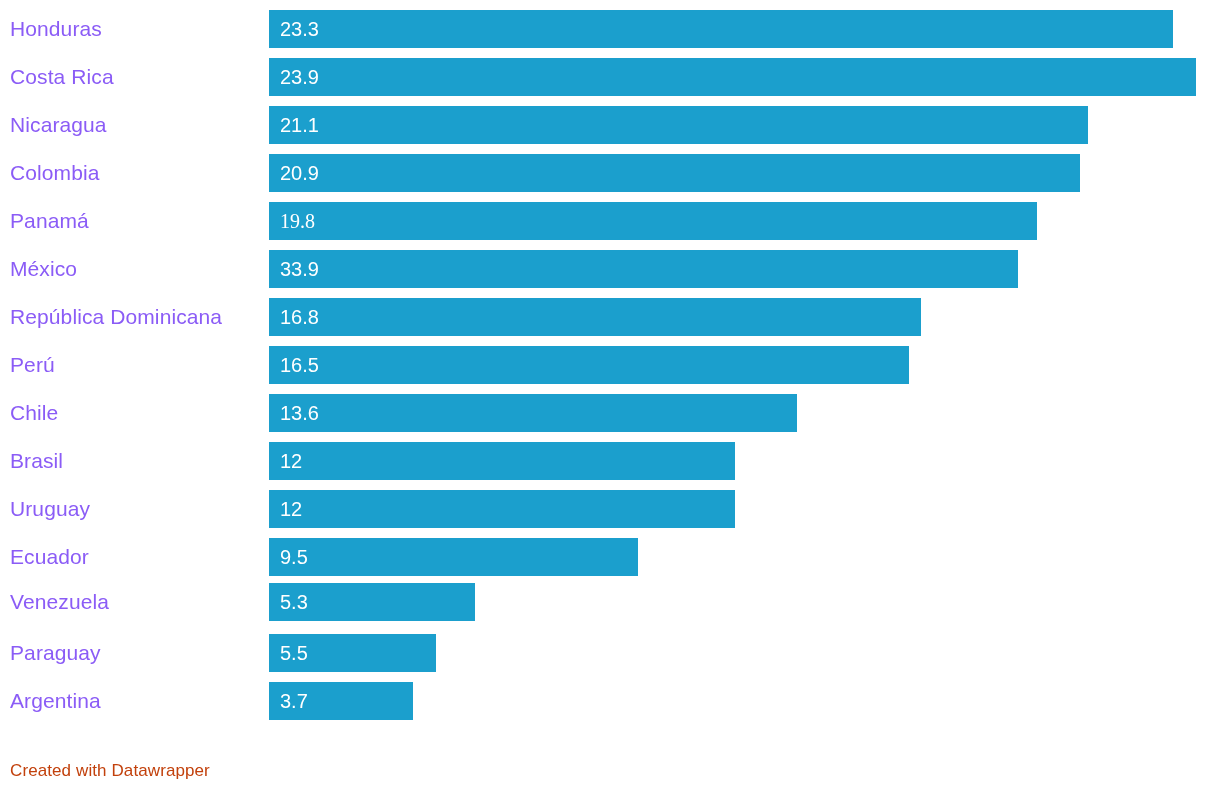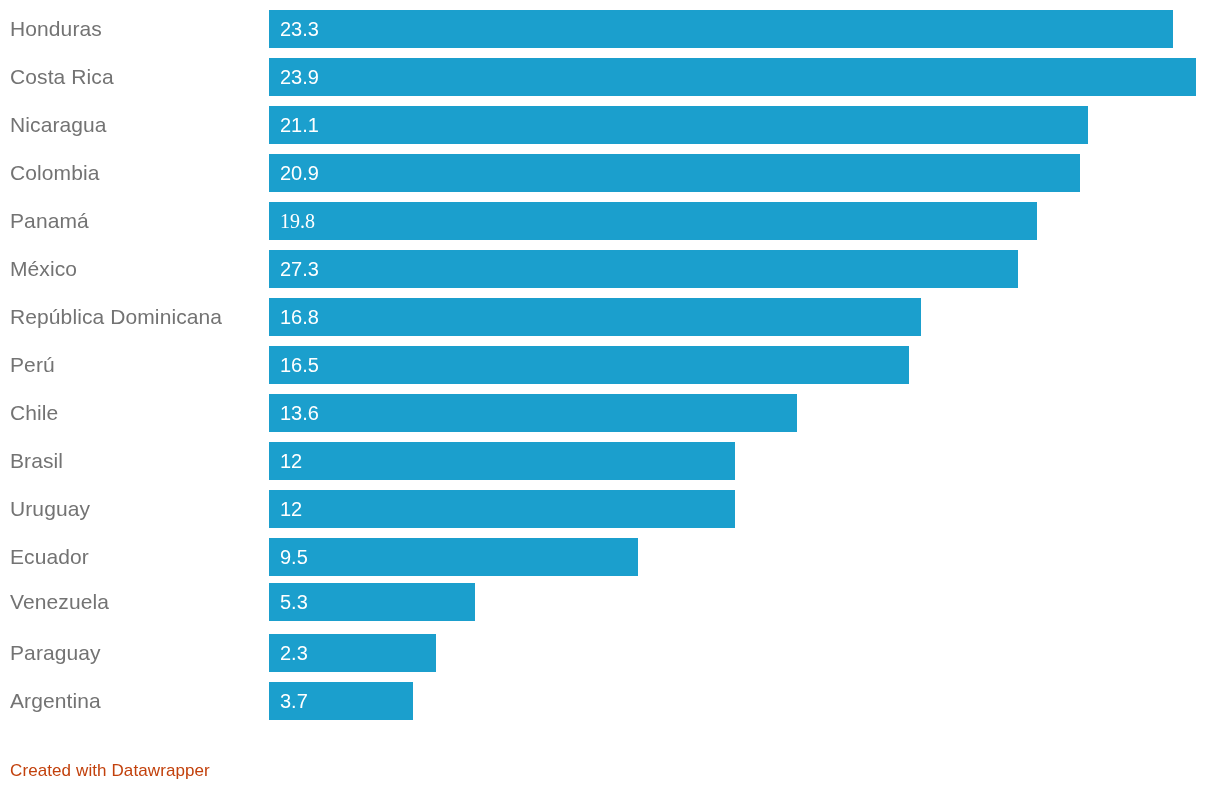--- a/index.html
+++ b/index.html
@@ -27,21 +27,21 @@
     width: 1220px;
     height: 40px;
   }
   .row-label {
     position: absolute;
     left: 10px;
     top: 0;
     height: 40px;
     line-height: 40px;
     font-size: 21px;
-    color: #737373;
+    color: #8b5cf6;
     white-space: nowrap;
     letter-spacing: 0.1px;
   }
   .bar-track {
     position: absolute;
     left: 269px;
     top: 0;
     height: 40px;
   }
   .bar {
@@ -106,21 +106,21 @@
       <div class="row-label">Panamá</div>
       <div class="bar-track" style="width: 939px; font-family: Liberation Serif, serif;">
         <div class="bar" style="width: 768.273px; background: rgb(27, 159, 205);"></div>
         <div class="bar-value">19.8</div>
       </div>
     </div>
     <div class="row" style="top: 249px;">
       <div class="row-label">México</div>
       <div class="bar-track" style="width: 939px;">
         <div class="bar" style="width: 748.872px; background: rgb(27, 159, 205);"></div>
-        <div class="bar-value">27.3</div>
+        <div class="bar-value">33.9</div>
       </div>
     </div>
     <div class="row" style="top: 297px;">
       <div class="row-label">República Dominicana</div>
       <div class="bar-track" style="width: 939px;">
         <div class="bar" style="width: 651.868px; background: rgb(27, 159, 205);"></div>
         <div class="bar-value">16.8</div>
       </div>
     </div>
     <div class="row" style="top: 345px;">
@@ -162,21 +162,21 @@
       <div class="row-label">Venezuela</div>
       <div class="bar-track" style="width: 939px;">
         <div class="bar" style="width: 205.649px; background: rgb(27, 159, 205);"></div>
         <div class="bar-value">5.3</div>
       </div>
     </div>
     <div class="row" style="top: 633px;">
       <div class="row-label">Paraguay</div>
       <div class="bar-track" style="width: 939px;">
         <div class="bar" style="width: 166.847px; background: rgb(27, 159, 205);"></div>
-        <div class="bar-value">2.3</div>
+        <div class="bar-value">5.5</div>
       </div>
     </div>
     <div class="row" style="top: 681px;">
       <div class="row-label">Argentina</div>
       <div class="bar-track" style="width: 939px;">
         <div class="bar" style="width: 143.566px; background: rgb(27, 159, 205);"></div>
         <div class="bar-value">3.7</div>
       </div>
     </div>
   </div>

